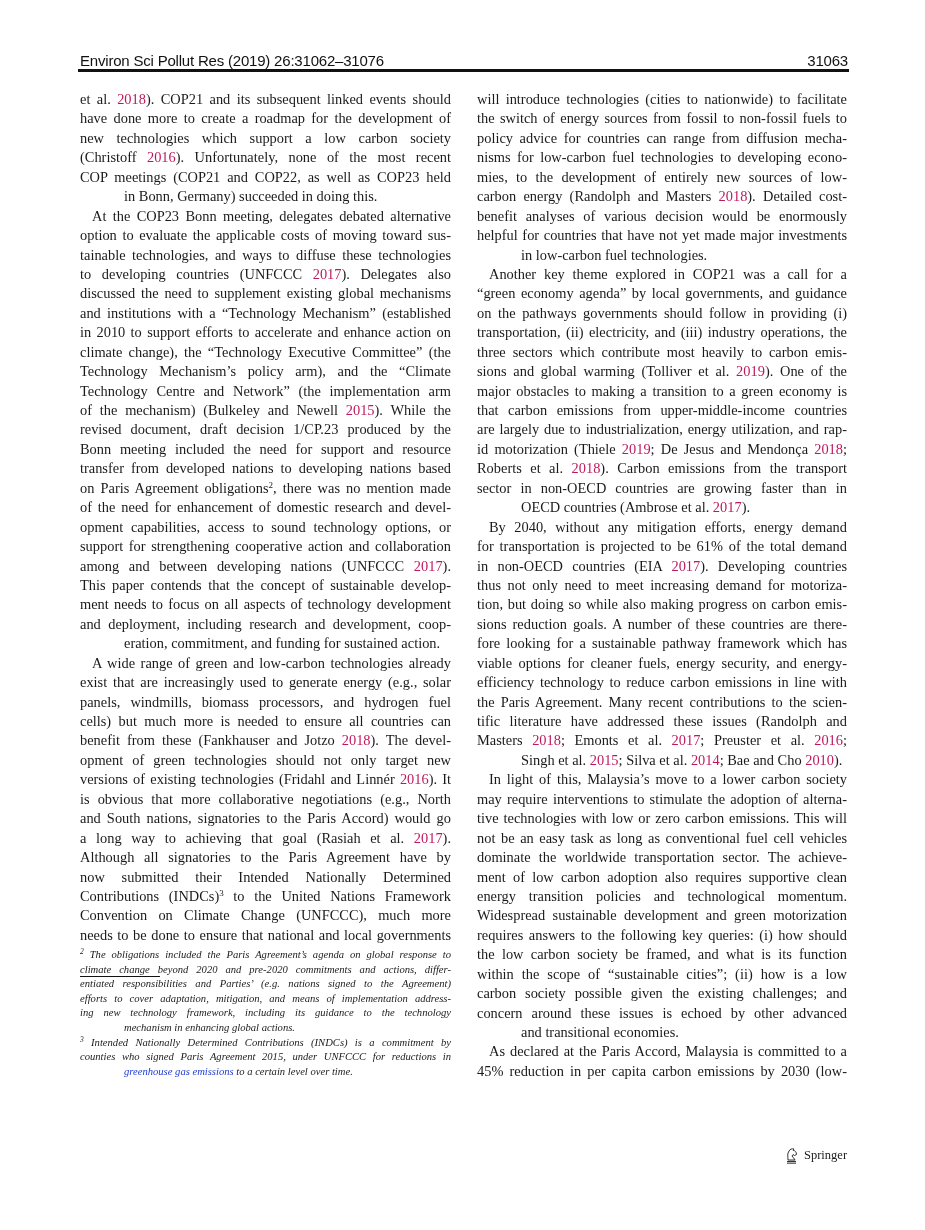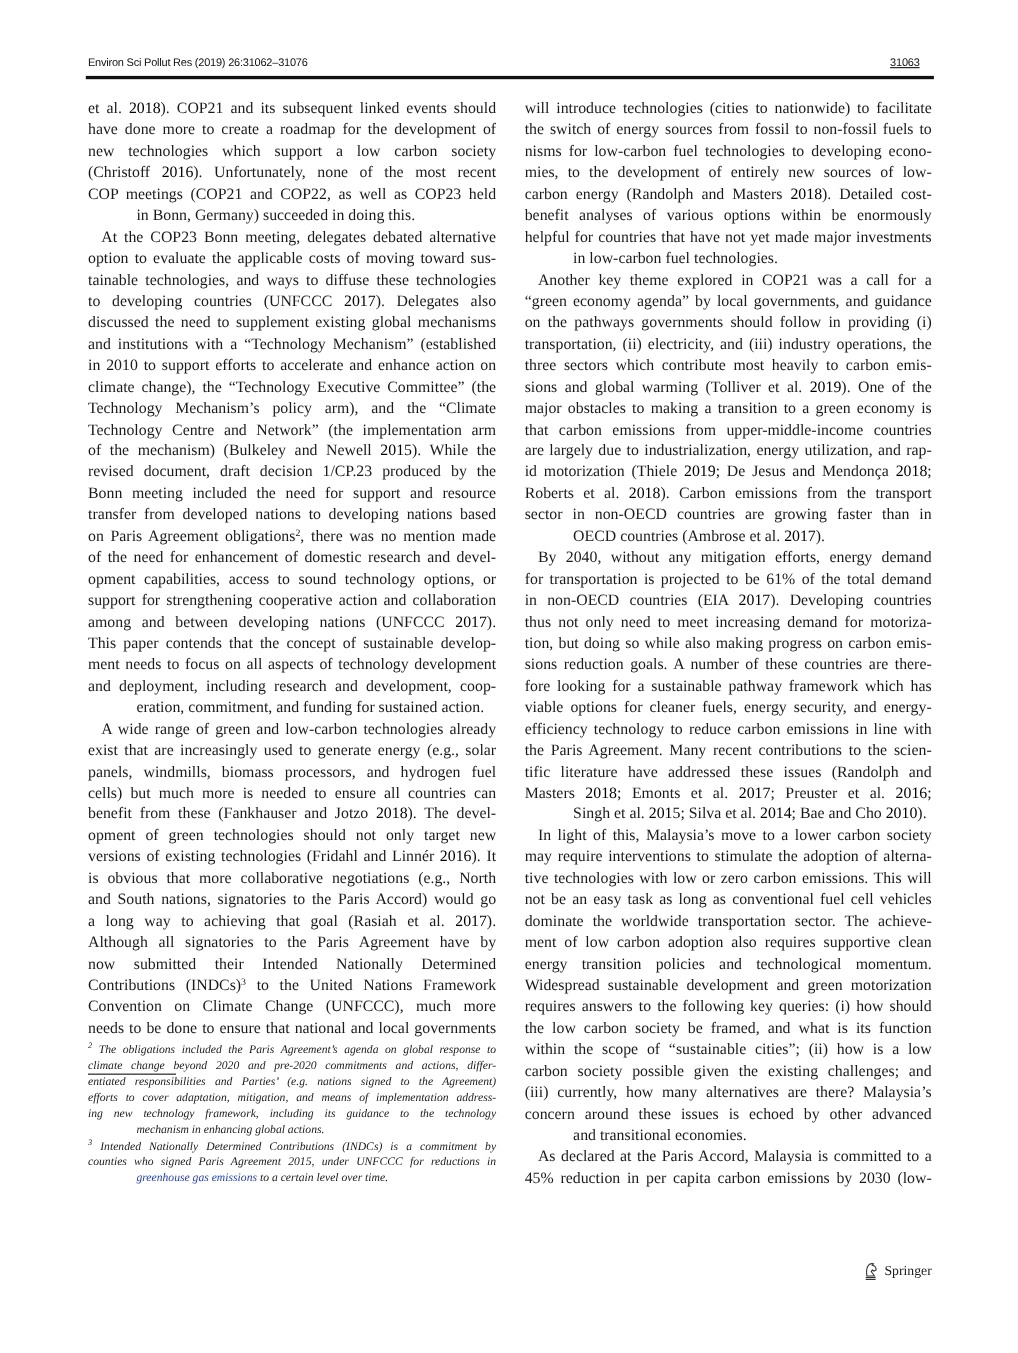--- a/index.html
+++ b/index.html
@@ -1,40 +1,40 @@
 <!DOCTYPE html>
 <html><head>
 <meta charset="utf-8">
 <style>
   html, body { margin: 0; padding: 0; background: #ffffff; }
   body { width: 925px; height: 1230px; position: relative; overflow: hidden; }
   .header {
     position: absolute; left: 80px; top: 50px; width: 768px; height: 16px;
-    font-family: "Liberation Sans", sans-serif; font-size: 10px; color: #111;
+    font-family: "Liberation Sans", sans-serif; font-size: 15px; color: #111;
     letter-spacing: -0.2px;
   }
   .header .left { position: absolute; left: 0; top: 2px; }
-  .header .right { position: absolute; right: 12px; top: 2px; text-decoration: underline; }
+  .header .right { position: absolute; right: 0; top: 2px; }
   .rule {
     position: absolute; left: 78px; top: 69px; width: 771px; height: 3px; background: #111;
   }
   .col {
     position: absolute; top: 90px;
     font-family: "Liberation Serif", serif; font-size: 14.4px; color: #1a1a1a;
   }
   .col.left { left: 80px; width: 371px; }
   .col.right { left: 477px; width: 370px; }
   .line {
     display: block; height: 19.45px; line-height: 19.45px;
     text-align: justify; text-align-last: justify; white-space: nowrap;
     overflow: visible;
   }
   .line.last { text-align-last: left; margin-left: 44px; }
   .line.indent { text-indent: 12px; }
-  .cite { color: #000000; }
+  .cite { color: #be185d; }
   sup { font-size: 9px; line-height: 0; vertical-align: 5px; }
   .fn-rule {
     position: absolute; left: 80px; top: 976px; width: 80px; height: 1px; background: #111;
   }
   .footnotes {
     position: absolute; left: 80px; top: 948px; width: 371px;
     font-family: "Liberation Serif", serif; font-size: 10.6px; color: #1a1a1a; font-style: italic;
   }
   .footnotes .line { height: 14.6px; line-height: 14.6px; }
   .footnotes sup { font-size: 7.5px; vertical-align: 4px; }
@@ -97,24 +97,25 @@
     <div class="line"><span>a long way to achieving that goal (Rasiah et al. </span><span class="cite">2017</span><span>).</span></div>
     <div class="line"><span>Although all signatories to the Paris Agreement have by</span></div>
     <div class="line"><span>now submitted their Intended Nationally Determined</span></div>
     <div class="line"><span>Contributions (INDCs)</span><sup>3</sup><span> to the United Nations Framework</span></div>
     <div class="line"><span>Convention on Climate Change (UNFCCC), much more</span></div>
     <div class="line"><span>needs to be done to ensure that national and local governments</span></div>
   </div>
 <div class="col right">
     <div class="line"><span>will introduce technologies (cities to nationwide) to facilitate</span></div>
     <div class="line"><span>the switch of energy sources from fossil to non-fossil fuels to</span></div>
+    <div class="line"><span>policy advice for countries can range from diffusion mecha-</span></div>
     <div class="line"><span>nisms for low-carbon fuel technologies to developing econo-</span></div>
     <div class="line"><span>mies, to the development of entirely new sources of low-</span></div>
     <div class="line"><span>carbon energy (Randolph and Masters </span><span class="cite">2018</span><span>). Detailed cost-</span></div>
-    <div class="line"><span>benefit analyses of various options within be enormously</span></div>
+    <div class="line"><span>benefit analyses of various decision would be enormously</span></div>
     <div class="line"><span>helpful for countries that have not yet made major investments</span></div>
     <div class="line last"><span>in low-carbon fuel technologies.</span></div>
     <div class="line indent"><span>Another key theme explored in COP21 was a call for a</span></div>
     <div class="line"><span>“green economy agenda” by local governments, and guidance</span></div>
     <div class="line"><span>on the pathways governments should follow in providing (i)</span></div>
     <div class="line"><span>transportation, (ii) electricity, and (iii) industry operations, the</span></div>
     <div class="line"><span>three sectors which contribute most heavily to carbon emis-</span></div>
     <div class="line"><span>sions and global warming (Tolliver et al. </span><span class="cite">2019</span><span>). One of the</span></div>
     <div class="line"><span>major obstacles to making a transition to a green economy is</span></div>
     <div class="line"><span>that carbon emissions from upper-middle-income countries</span></div>
@@ -141,21 +142,20 @@
     <div class="line"><span>tive technologies with low or zero carbon emissions. This will</span></div>
     <div class="line"><span>not be an easy task as long as conventional fuel cell vehicles</span></div>
     <div class="line"><span>dominate the worldwide transportation sector. The achieve-</span></div>
     <div class="line"><span>ment of low carbon adoption also requires supportive clean</span></div>
     <div class="line"><span>energy transition policies and technological momentum.</span></div>
     <div class="line"><span>Widespread sustainable development and green motorization</span></div>
     <div class="line"><span>requires answers to the following key queries: (i) how should</span></div>
     <div class="line"><span>the low carbon society be framed, and what is its function</span></div>
     <div class="line"><span>within the scope of “sustainable cities”; (ii) how is a low</span></div>
     <div class="line"><span>carbon society possible given the existing challenges; and</span></div>
-    <div class="line"><span>(iii) currently, how many alternatives are there? Malaysia’s</span></div>
     <div class="line"><span>concern around these issues is echoed by other advanced</span></div>
     <div class="line last"><span>and transitional economies.</span></div>
     <div class="line indent"><span>As declared at the Paris Accord, Malaysia is committed to a</span></div>
     <div class="line"><span>45% reduction in per capita carbon emissions by 2030 (low-</span></div>
   </div>
 
 <div class="fn-rule"></div>
 <div class="footnotes">
     <div class="line"><sup>2</sup><span> The obligations included the Paris Agreement’s agenda on global response to</span></div>
     <div class="line"><span>climate change beyond 2020 and pre-2020 commitments and actions, differ-</span></div>

